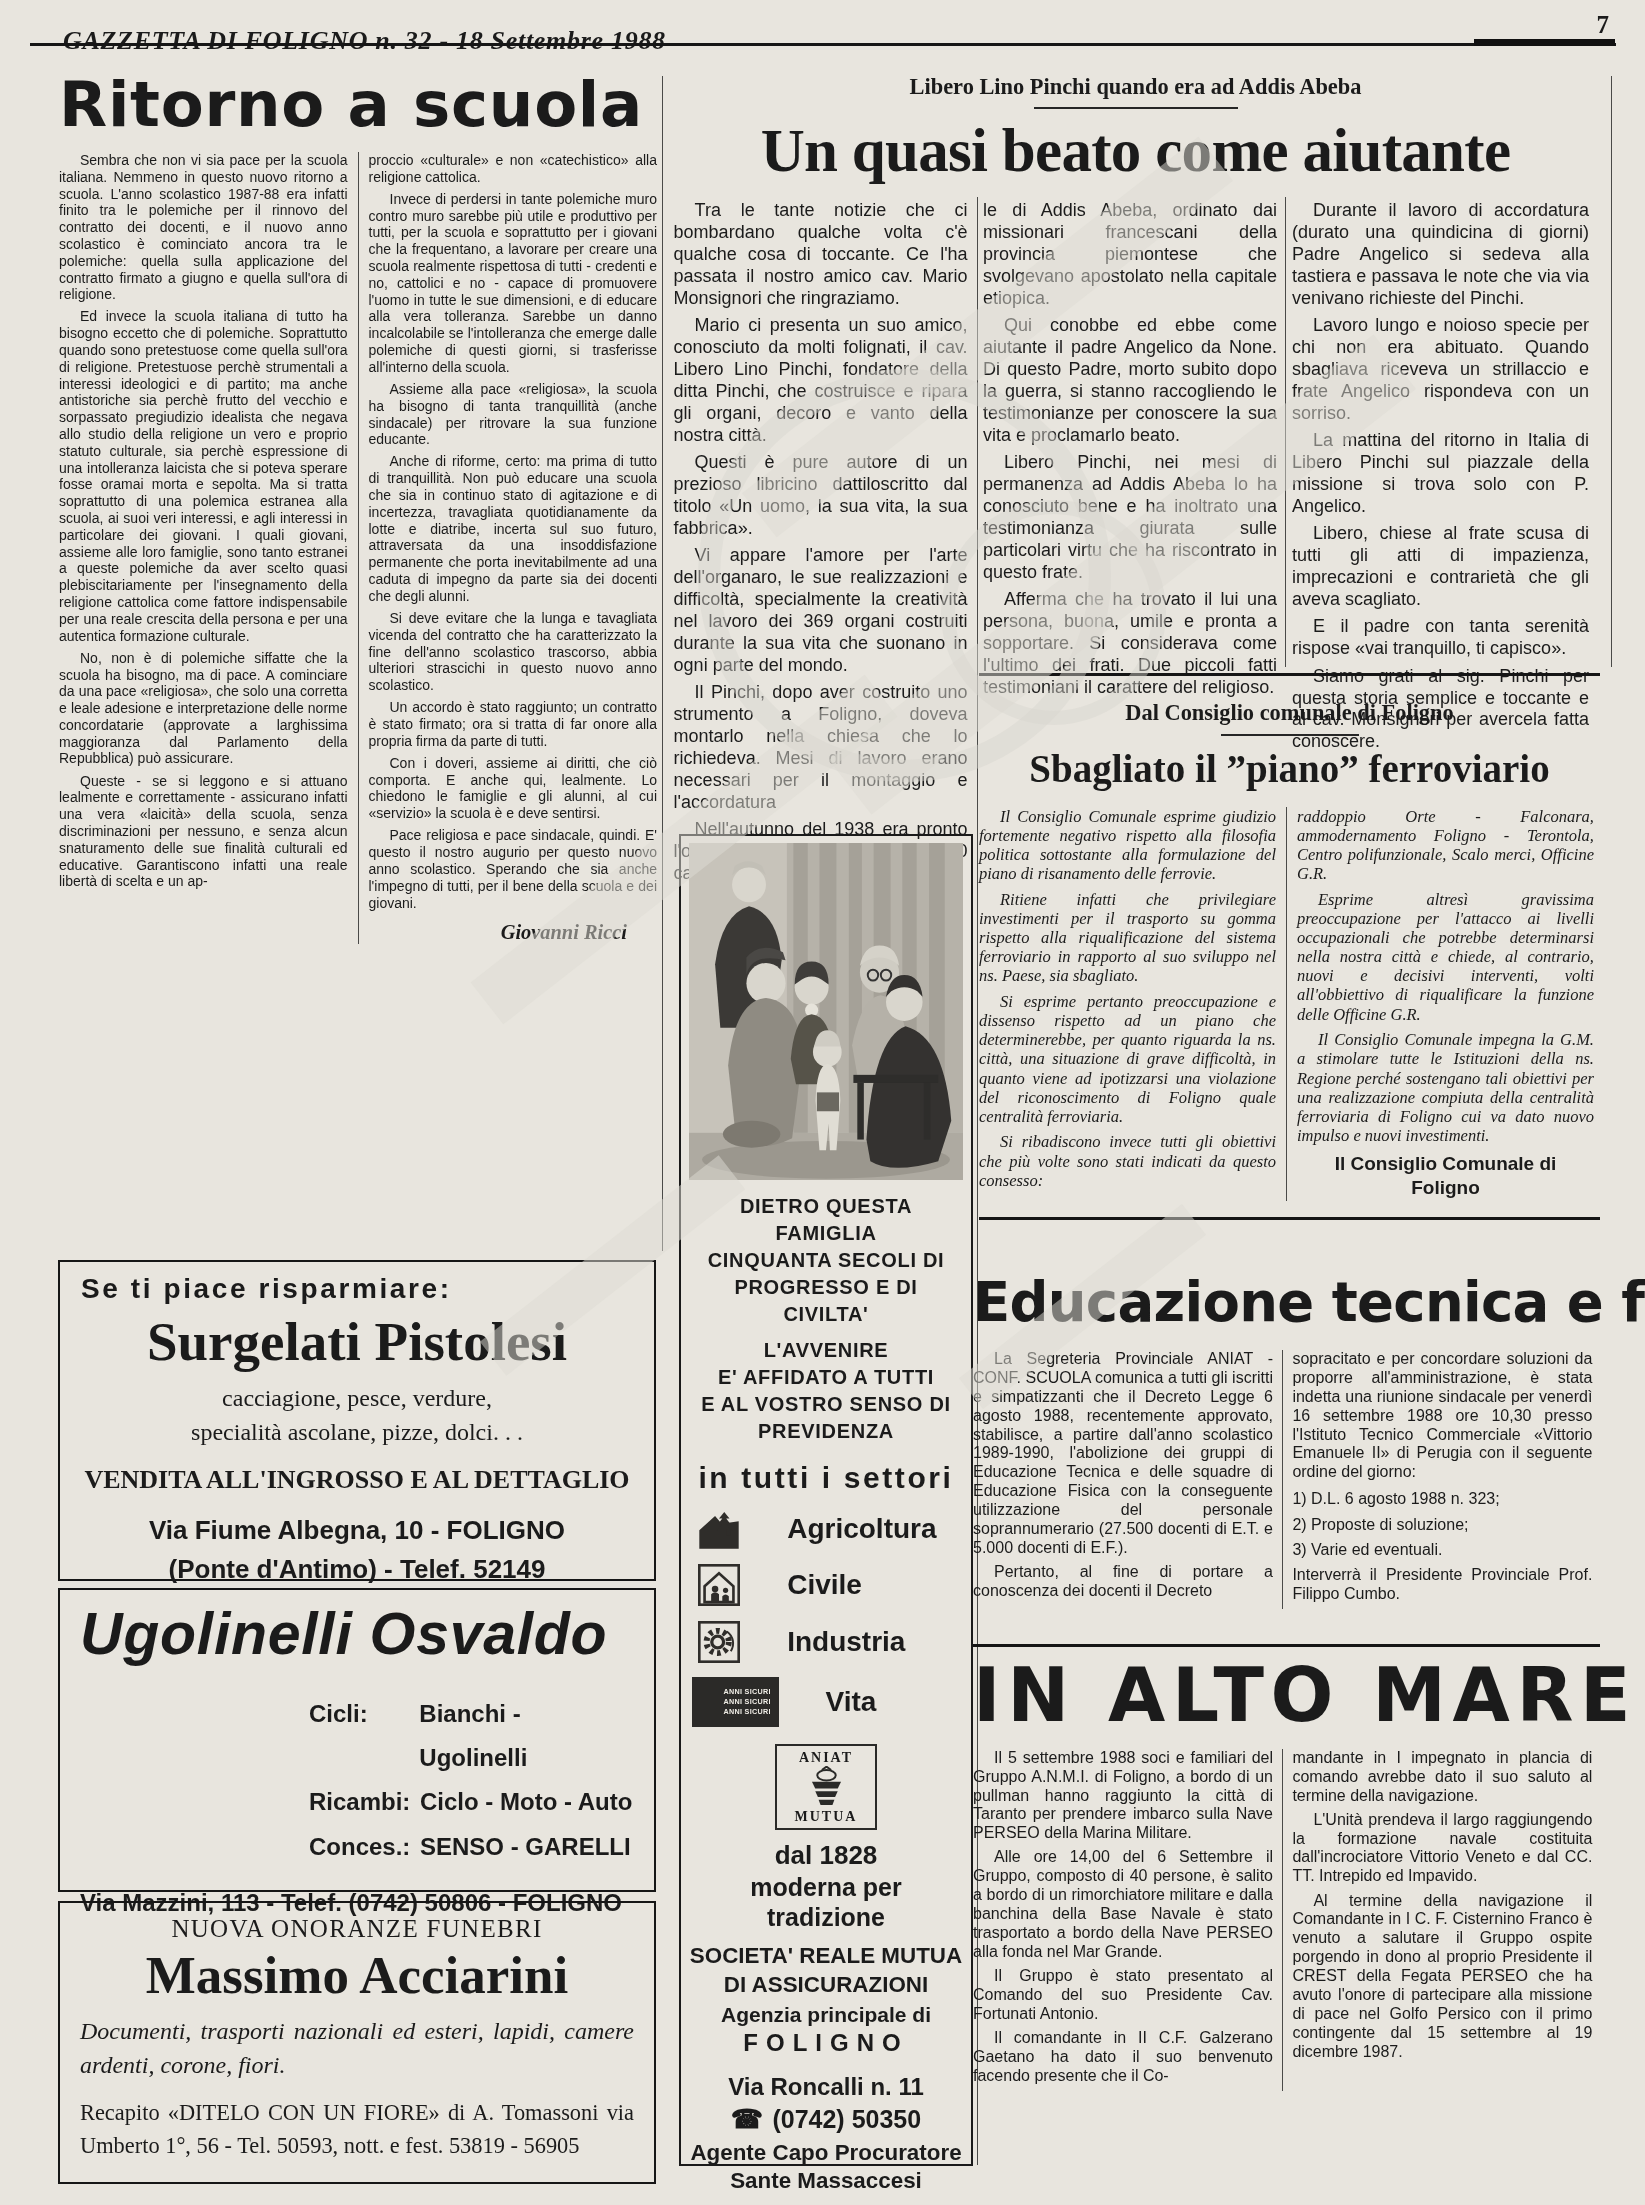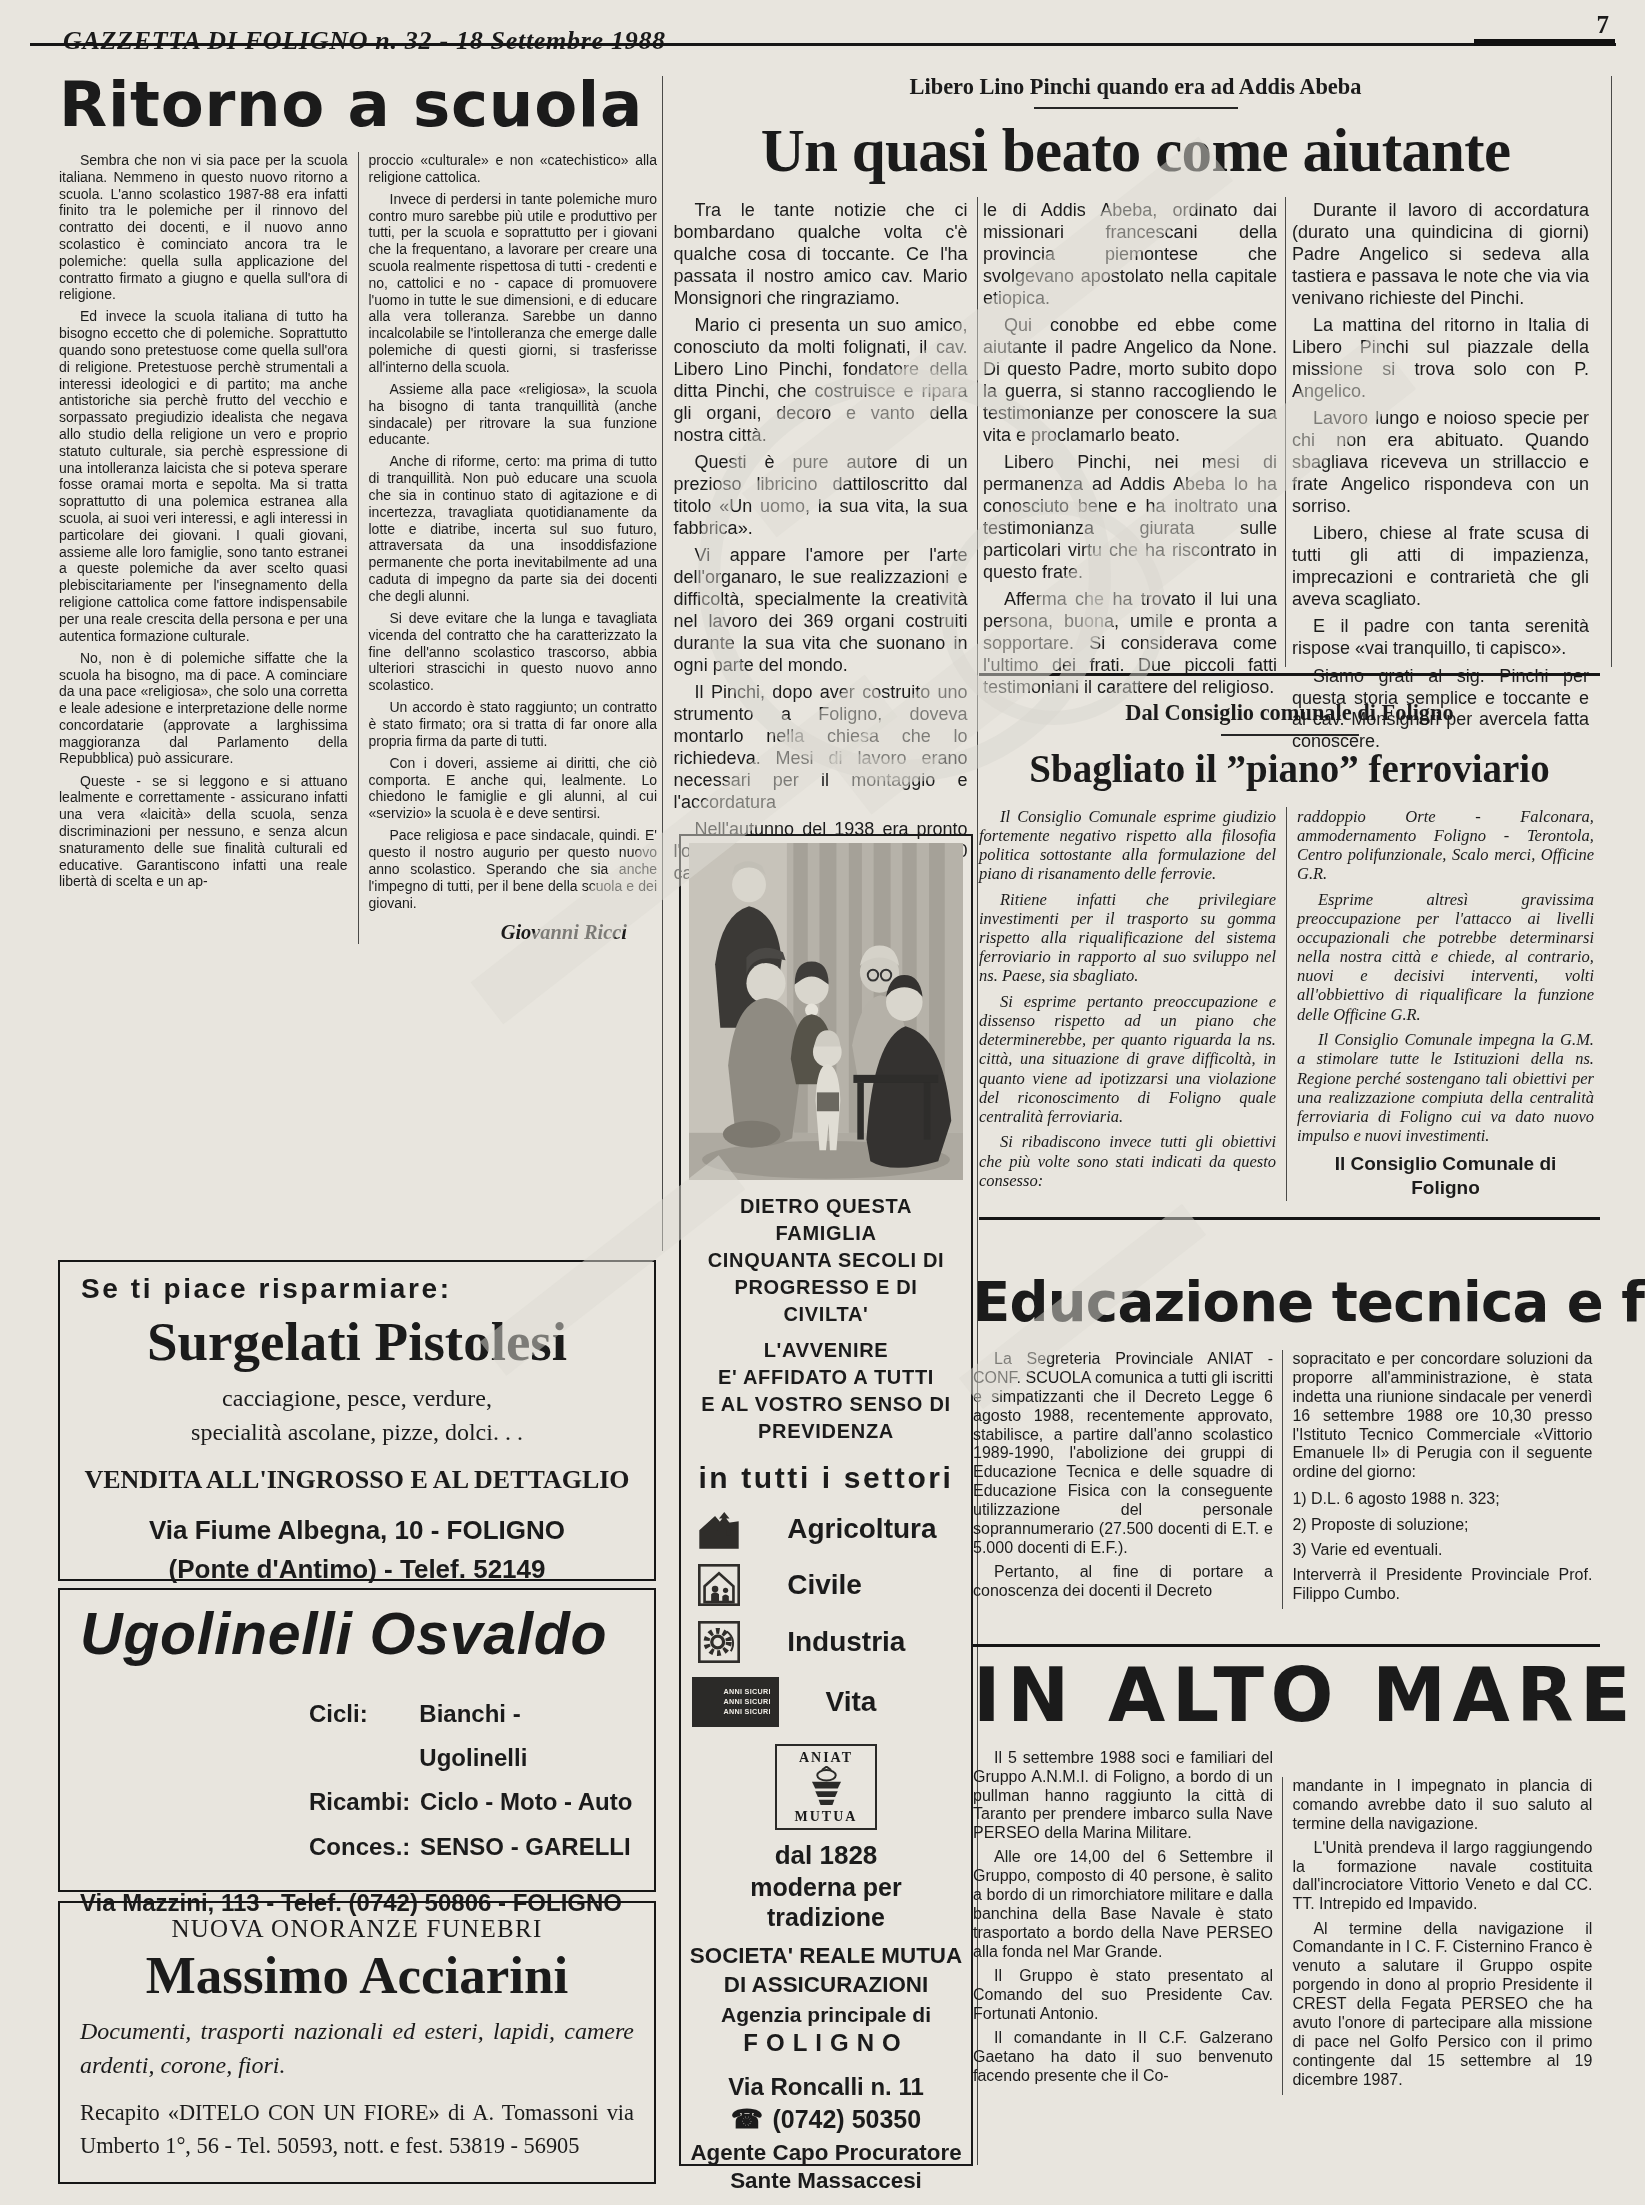--- a/index.html
+++ b/index.html
@@ -51,21 +51,21 @@
   .ecol1{width:300px;padding-right:9.2px;}
   .ecol2{width:300px;padding-left:9.2px;border-left:1.3px solid #4a4a48;}
   #educazione .para{font-size:16px;line-height:1.18;}
   #educazione .agenda{margin:6.6px 0;text-align:left;text-indent:0;font-size:16px;line-height:1.2;}
   
   #altomare{position:absolute;left:973px;top:1644px;width:627px;}
   .am-rule{height:3.3px;background:#151515;}
   .am-headline{margin-top:10.5px;font:800 74px/1 "DejaVu Sans",sans-serif;letter-spacing:6.6px;white-space:nowrap;}
   .am-cols{display:flex;margin-top:17px;}
   .acol1{width:300px;padding-right:9.2px;}
-  .acol2{width:300px;padding-left:9.2px;border-left:1.3px solid #4a4a48;margin-top:28px;}
+  .acol2{width:300px;padding-left:9.2px;border-left:1.3px solid #4a4a48;}
   #altomare .para{font-size:16px;line-height:1.18;}
   
   #reale-ad{position:absolute;left:679px;top:834px;width:294px;height:1332px;border:2px solid #1a1a1a;box-sizing:border-box;padding:6.6px 8px;}
   .photo{width:100%;height:337px;display:block;}
   .ad-h1{margin-top:13px;font:700 20px/1.35 "Liberation Sans",sans-serif;text-align:center;white-space:pre-line;letter-spacing:0.7px;}
   .ad-h2{margin-top:9.2px;font:700 20px/1.35 "Liberation Sans",sans-serif;text-align:center;white-space:pre-line;letter-spacing:0.7px;}
   .settori{margin-top:18.4px;text-align:center;font:700 30px/1 "Liberation Sans",sans-serif;letter-spacing:2.6px;}
   .sector-row{display:flex;align-items:center;margin-top:14.5px;}
   .sector-icon{width:42px;height:42px;flex:none;margin-left:9.2px;}
   .sector-label{font:700 28px "Liberation Sans",sans-serif;margin-left:47px;}
@@ -158,22 +158,22 @@
         <p class="para">Nell'autunno del 1938 era pronto l'organo, di 32 registri con 1600 canne, per la chiesa Pro Cattedra-</p>
       </div>
     <div class="bcol bcol2 cont-first">
         <p class="para">le di Addis Abeba, ordinato dai missionari francescani della provincia piemontese che svolgevano apostolato nella capitale etiopica.</p>
         <p class="para">Qui conobbe ed ebbe come aiutante il padre Angelico da None. Di questo Padre, morto subito dopo la guerra, si stanno raccogliendo le testimonianze per conoscere la sua vita e proclamarlo beato.</p>
         <p class="para">Libero Pinchi, nei mesi di permanenza ad Addis Abeba lo ha conosciuto bene e ha inoltrato una testimonianza giurata sulle particolari virtu che ha riscontrato in questo frate.</p>
         <p class="para">Afferma che ha trovato il lui una persona, buona, umile e pronta a sopportare. Si considerava come l'ultimo dei frati. Due piccoli fatti testimoniani il carattere del religioso.</p>
       </div>
     <div class="bcol bcol3">
         <p class="para">Durante il lavoro di accordatura (durato una quindicina di giorni) Padre Angelico si sedeva alla tastiera e passava le note che via via venivano richieste del Pinchi.</p>
+        <p class="para">Lavoro lungo e noioso specie per chi non era abituato. Quando sbagliava riceveva un strillaccio e frate Angelico rispondeva con un sorriso.</p>
         <p class="para">La mattina del ritorno in Italia di Libero Pinchi sul piazzale della missione si trova solo con P. Angelico.</p>
-        <p class="para">Lavoro lungo e noioso specie per chi non era abituato. Quando sbagliava riceveva un strillaccio e frate Angelico rispondeva con un sorriso.</p>
         <p class="para">Libero, chiese al frate scusa di tutti gli atti di impazienza, imprecazioni e contrarietà che gli aveva scagliato.</p>
         <p class="para">E il padre con tanta serenità rispose «vai tranquillo, ti capisco».</p>
         <p class="para">Siamo grati al sig. Pinchi per questa storia semplice e toccante e al cav. Monsignori per avercela fatta conoscere.</p>
       </div>
   </section>
 
   <section id="sbagliato">
     <div class="sb-rule-top"></div>
     <div class="sb-kicker">Dal Consiglio comunale di Foligno</div>
     <div class="sb-krule"></div>

